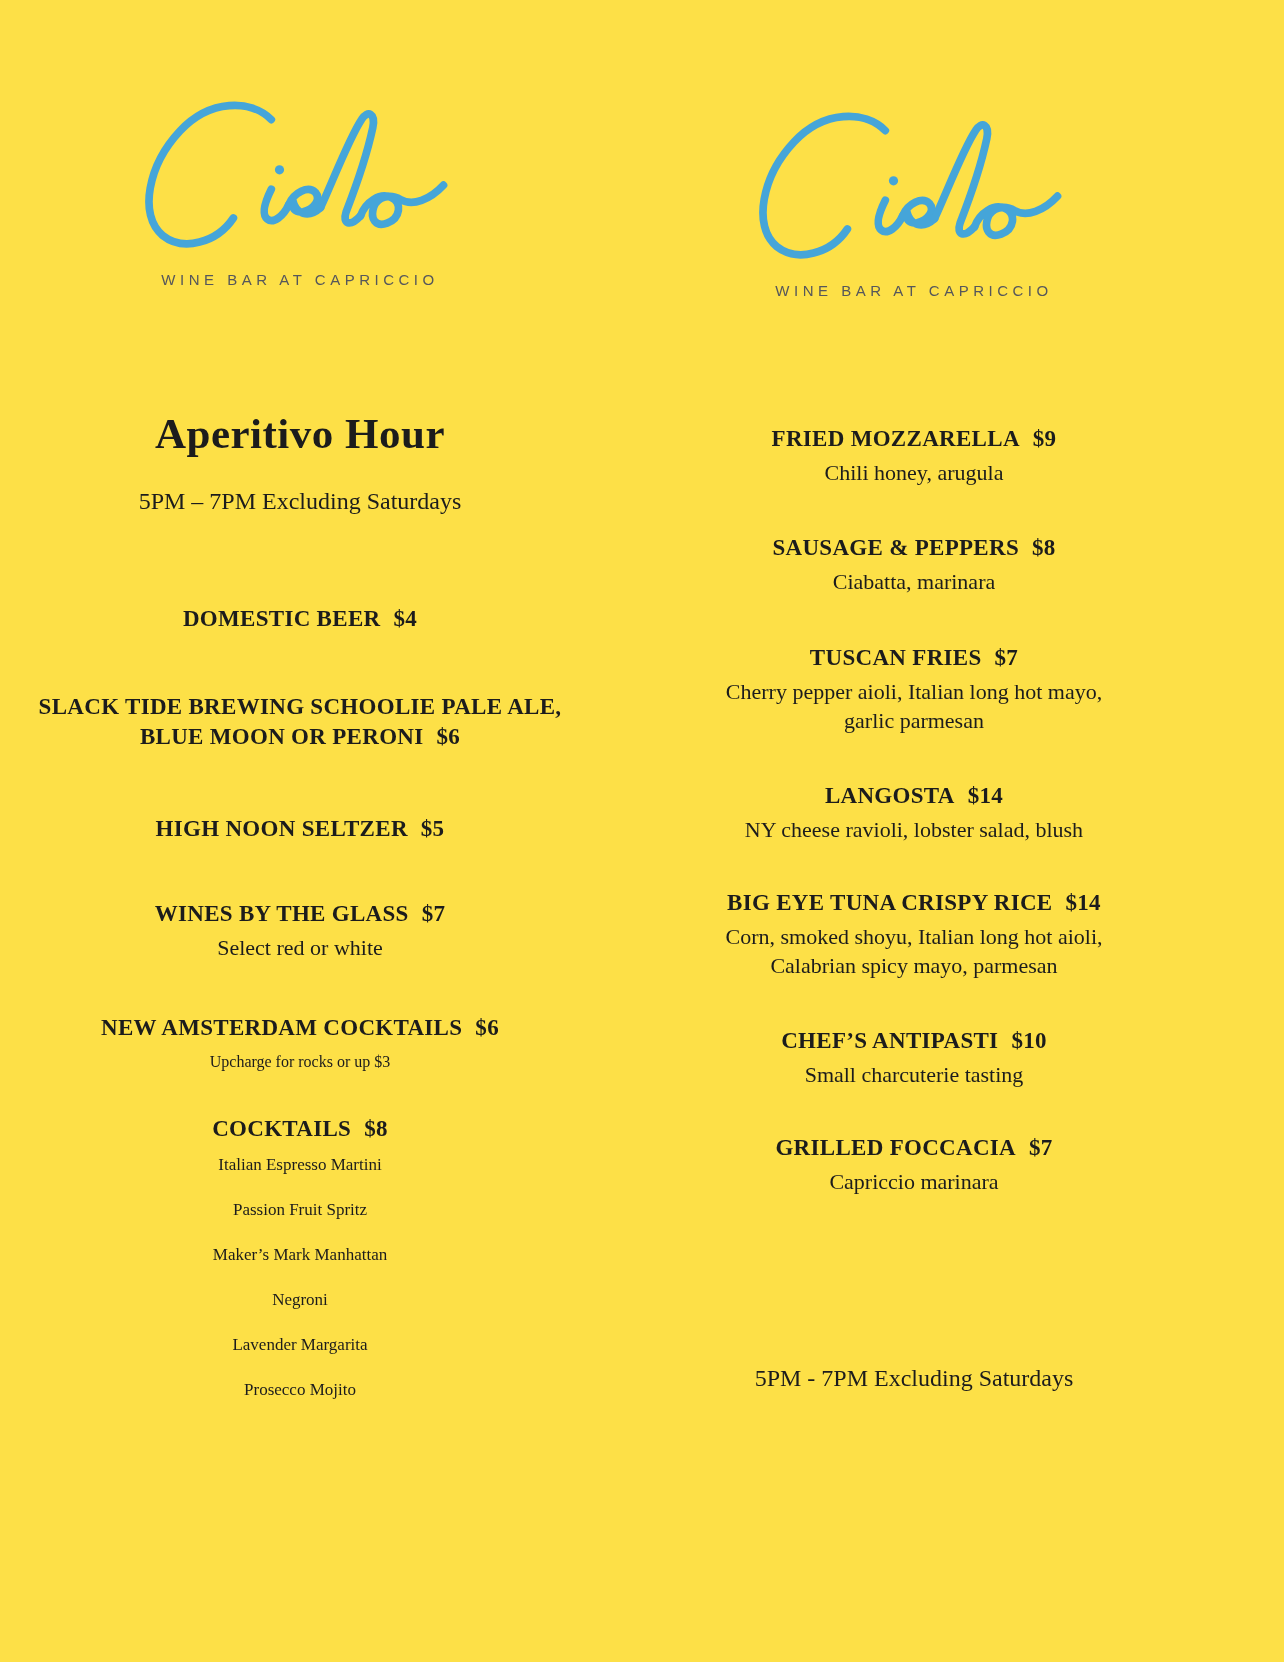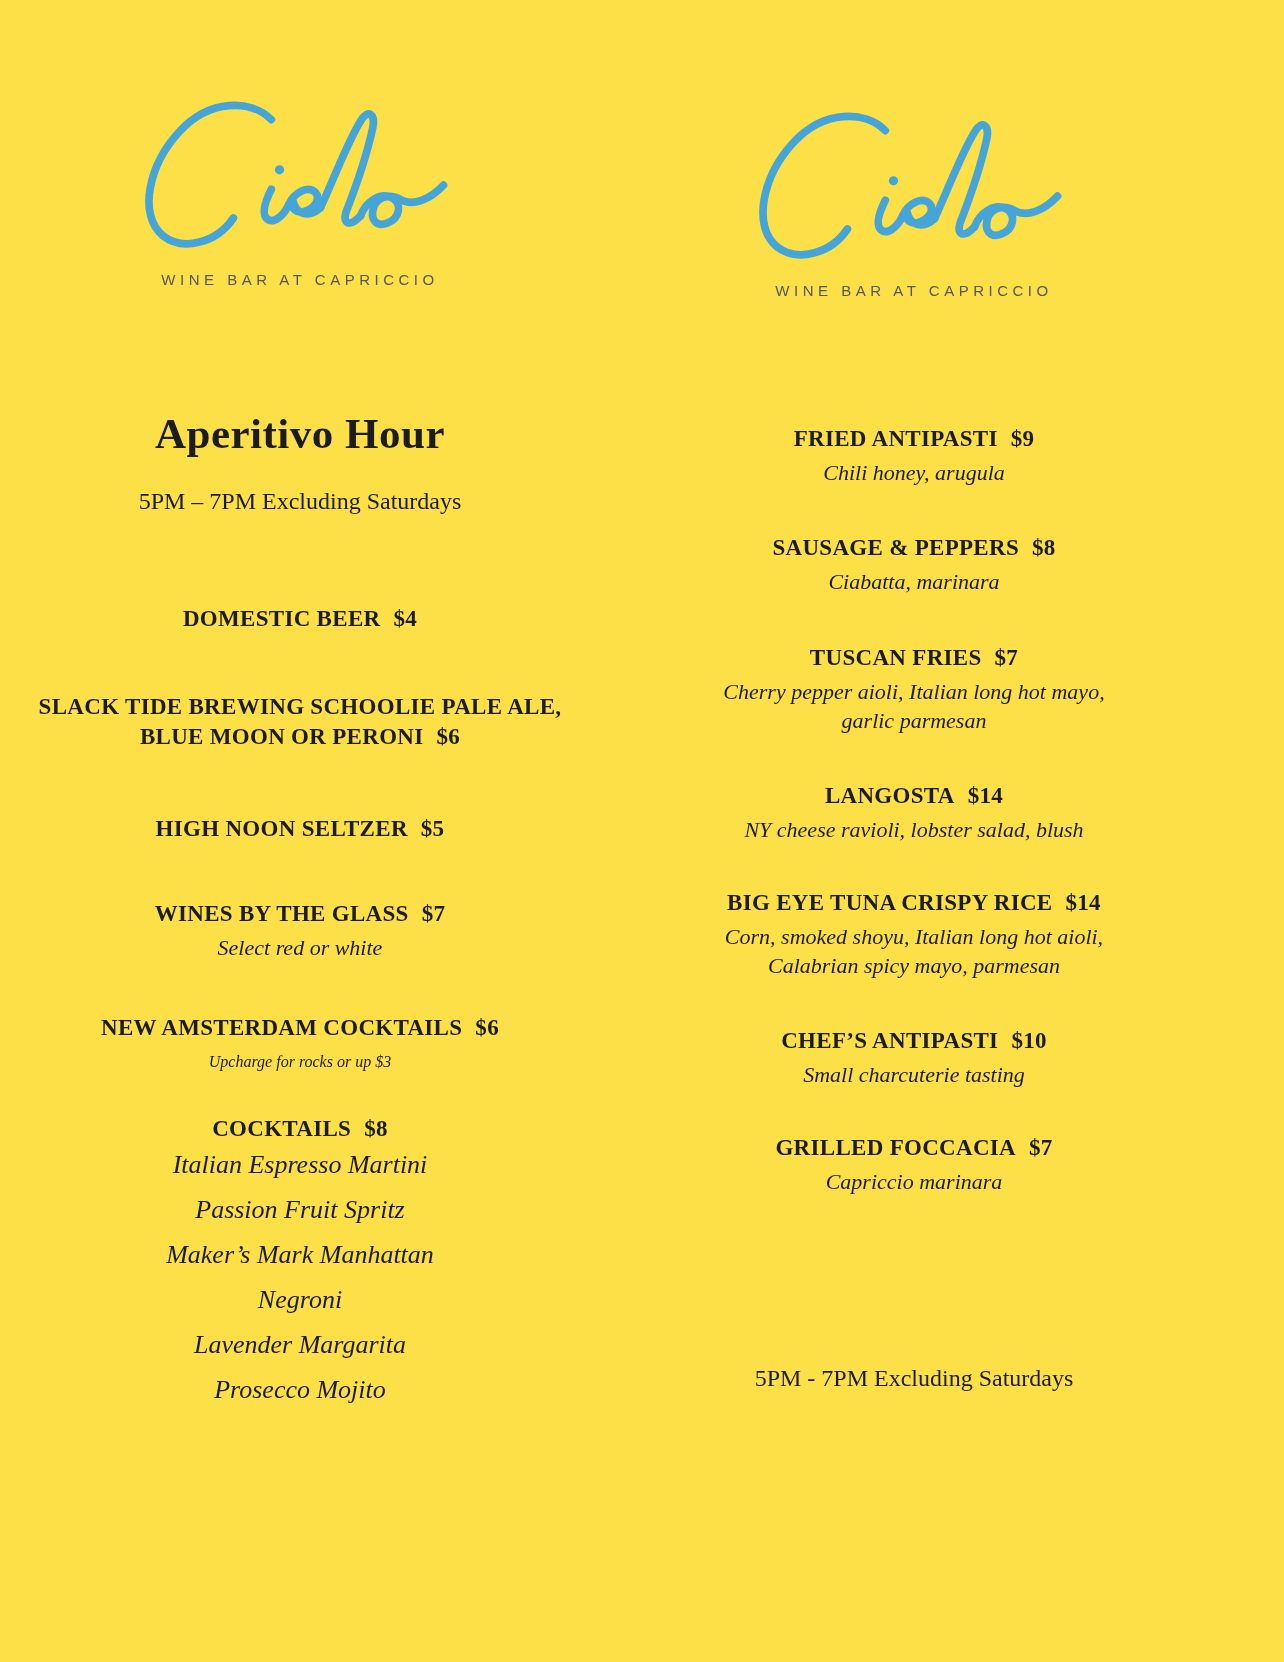--- a/index.html
+++ b/index.html
@@ -41,29 +41,27 @@
   }
   .subtitle { font-size: 24px; line-height: 28px; }
   .item-name {
     font-weight: 700;
     font-size: 23px;
     line-height: 30px;
     letter-spacing: 0.3px;
   }
   .price { margin-left: 13px; }
   .item-desc {
-    font-style: italic;
     font-size: 22px;
     line-height: 29px;
     margin-top: 4px;
   }
   .item-desc.small { font-size: 16px; line-height: 26px; margin-top: 6px; }
   .cocktail {
-    font-style: italic;
-    font-size: 26px;
+    font-size: 17px;
     line-height: 30px;
     margin-bottom: 15px;
   }
   .footer-note { font-size: 24px; line-height: 30px; }
 </style>
 </head>
 <body>
 
 <svg width="0" height="0" style="position:absolute" aria-hidden="true">
   <defs>
@@ -133,21 +131,21 @@
   <section class="col col-right">
 
     <div class="block" style="top:106px">
       <svg class="logo-svg" width="372" height="164" viewBox="0 0 360 160">
           <use href="#cielo-script-shape"></use>
         </svg>
       <div class="tagline">WINE BAR AT CAPRICCIO</div>
     </div>
 
     <div class="block" style="top:424px">
-      <div class="item-name"><span>FRIED ANTIPASTI</span><span class="price">$9</span></div>
+      <div class="item-name"><span>FRIED MOZZARELLA</span><span class="price">$9</span></div>
       <div class="item-desc">Chili honey, arugula</div>
     </div>
 
     <div class="block" style="top:533px">
       <div class="item-name"><span>SAUSAGE &amp; PEPPERS</span><span class="price">$8</span></div>
       <div class="item-desc">Ciabatta, marinara</div>
     </div>
 
     <div class="block" style="top:643px">
       <div class="item-name"><span>TUSCAN FRIES</span><span class="price">$7</span></div>

